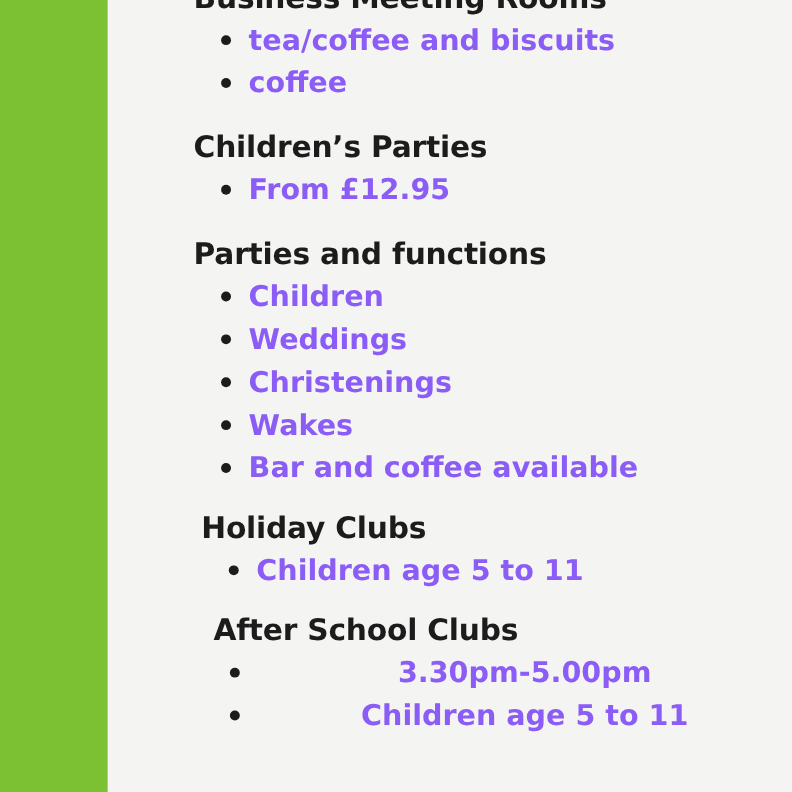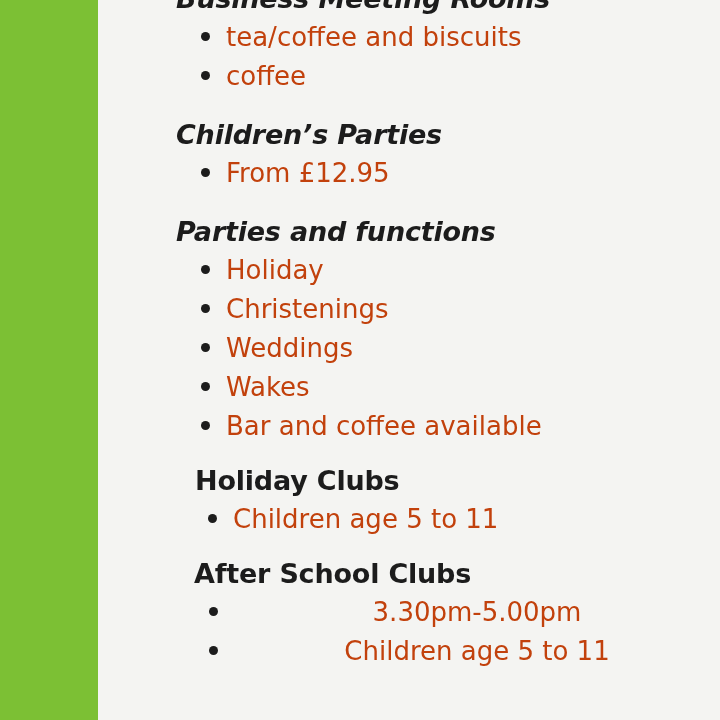--- a/index.html
+++ b/index.html
@@ -49,35 +49,35 @@
     margin-bottom: 0;
   }
   .section-title {
     font-weight: 700;
     font-size: 27px;
     line-height: 1.26;
     letter-spacing: -0.2px;
     color: #1c1c1c;
     margin: 0 0 2px 0;
   }
-  .section-title.indent-1 { margin-left: 0px; font-style: italic; }
-  .section-title.indent-2 { margin-left: 19px; }
+  .section-title.indent-1 { margin-left: 0px; }
+  .section-title.indent-2 { margin-left: 7px; }
   .section-title.indent-3 { margin-left: 18px; }
   ul.items {
     list-style: none;
     margin: 0;
     padding: 0;
   }
   ul.items li {
     position: relative;
     font-size: 26px;
     line-height: 1.5;
-    color: #c2410c;
+    color: #8b5cf6;
     padding-left: 50px;
-    font-weight: 400;
+    font-weight: 700;
   }
   ul.items li .bullet {
     position: absolute;
     left: 25px;
     top: 0.52em;
     width: 9px;
     height: 9px;
     background: #1c1c1c;
     border-radius: 50%;
   }
@@ -118,23 +118,23 @@
         <ul class="items">
           <li><span class="bullet"></span><span>From £12.95</span></li>
         </ul>
       </div>
 
       <div class="gap"></div>
 
       <div class="section">
         <div class="section-title indent-1">Parties and functions</div>
         <ul class="items">
-          <li><span class="bullet"></span><span>Holiday</span></li>
+          <li><span class="bullet"></span><span>Children</span></li>
+          <li><span class="bullet"></span><span>Weddings</span></li>
           <li><span class="bullet"></span><span>Christenings</span></li>
-          <li><span class="bullet"></span><span>Weddings</span></li>
           <li><span class="bullet"></span><span>Wakes</span></li>
           <li><span class="bullet"></span><span>Bar and coffee available</span></li>
         </ul>
       </div>
 
       <div class="gap-sm"></div>
 
       <div class="section">
         <div class="section-title indent-2">Holiday Clubs</div>
         <ul class="items indent-2">

